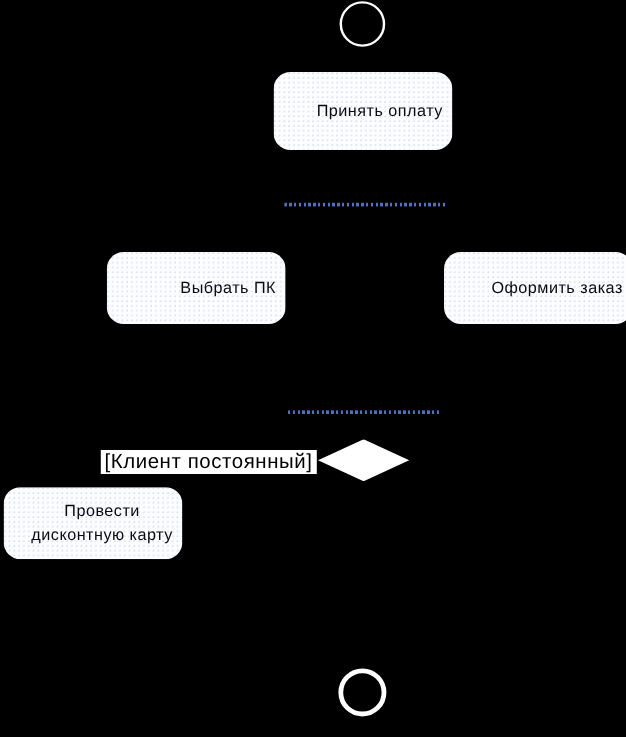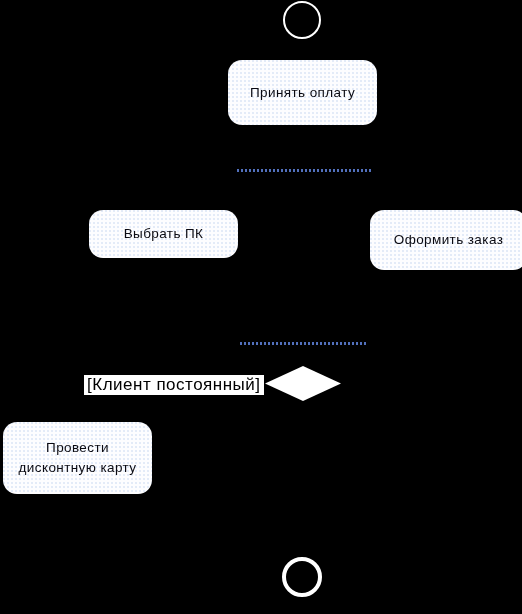--- a/index.html
+++ b/index.html
@@ -20,42 +20,42 @@
   }
 
   
   .activity {
     position: absolute;
     box-sizing: border-box;
     background: #fdfdff;
     border-radius: 14px;
     display: flex;
     align-items: center;
-    justify-content: center;
+    justify-content: flex-end;
     text-align: center;
     color: #0a0a12;
     font-size: 13.5px;
     line-height: 1.45;
     letter-spacing: 0.4px;
     padding: 4px 8px;
     
     background-image:
       radial-gradient(circle at 1px 1px, rgba(150,180,225,0.38) 0.6px, rgba(0,0,0,0) 0.9px);
     background-size: 4px 4px;
     background-color: #fdfdff;
   }
   .activity .txt {
     display: block;
     white-space: pre-line;
   }
 
   #node-accept-payment { left: 228px; top: 60px;  width: 149px; height: 65px; }
-  #node-choose-pc      { left: 89px;  top: 210px; width: 149px; height: 48px; }
+  #node-choose-pc      { left: 89px;  top: 210px; width: 149px; height: 60px; }
   #node-place-order    { left: 370px; top: 210px; width: 157px; height: 60px; }
-  #node-discount-card  { left: 3px;   top: 422px; width: 149px; height: 72px; }
+  #node-discount-card  { left: 3px;   top: 406px; width: 149px; height: 60px; }
   #node-issue-receipt  { left: 228px; top: 456px; width: 149px; height: 60px; }
 
   
   #start-node {
     position: absolute;
     left: 283px;
     top: 1px;
     width: 38px;
     height: 38px;
     border: 2px solid #ffffff;

